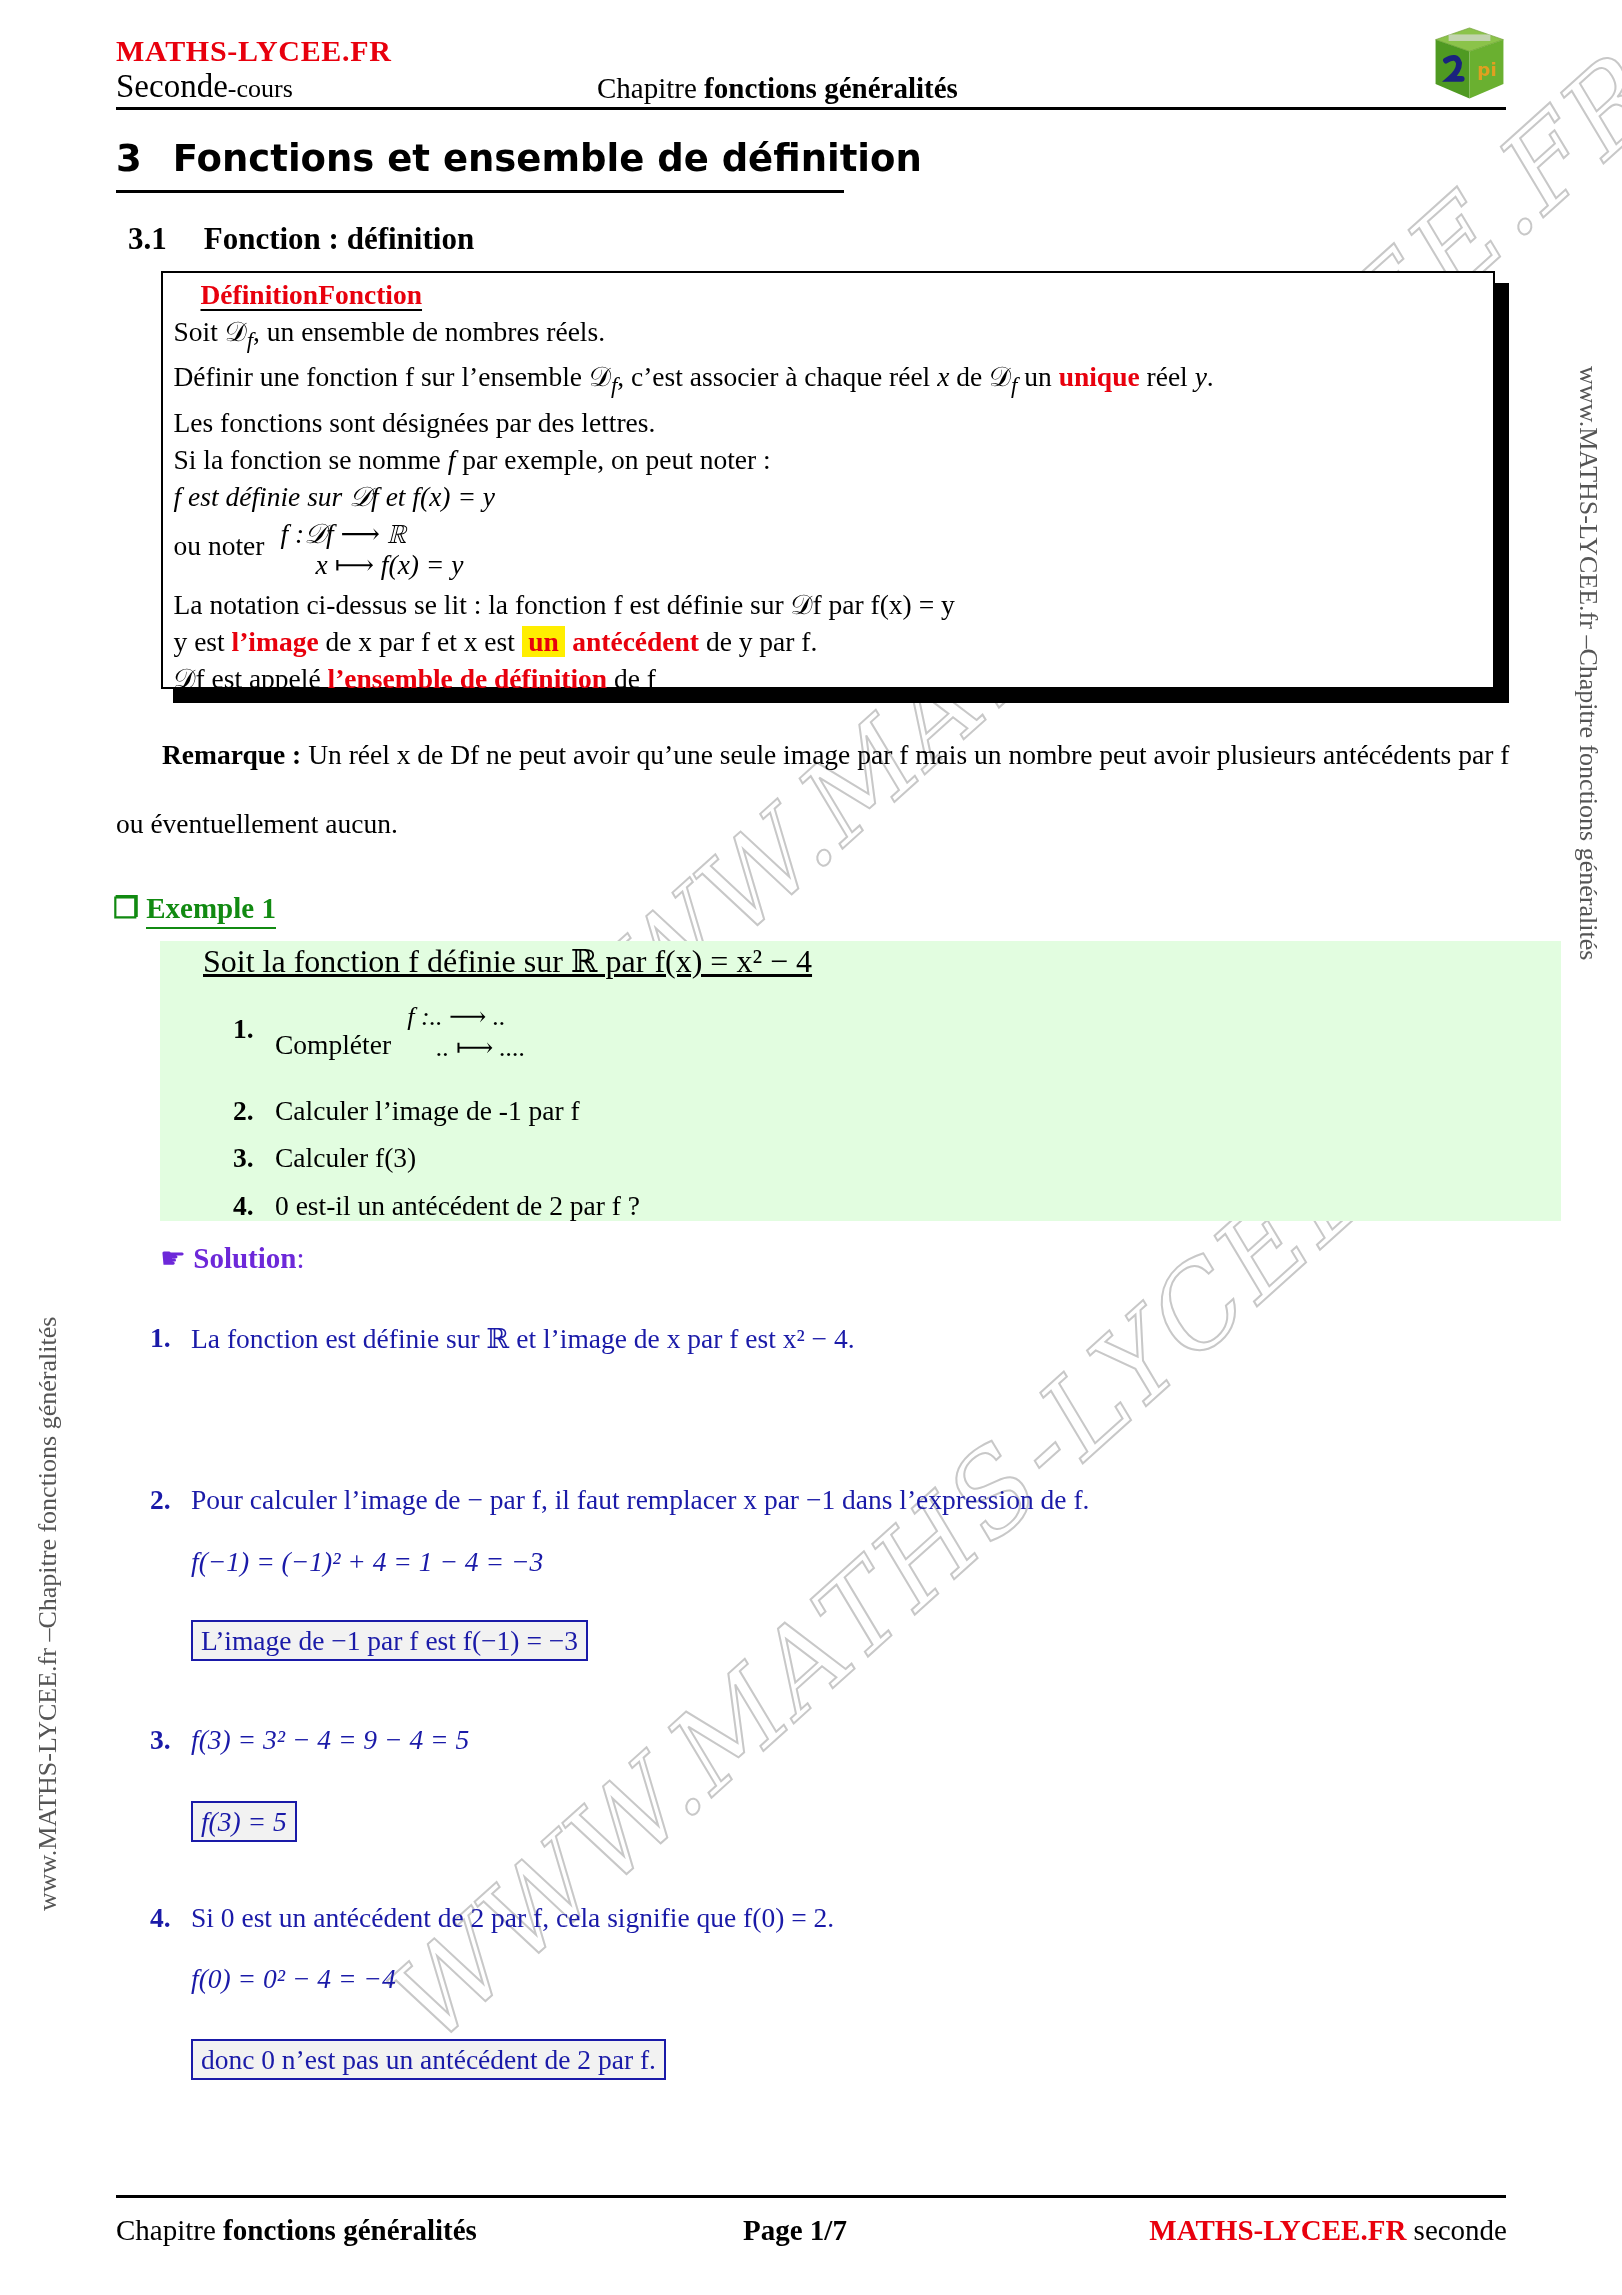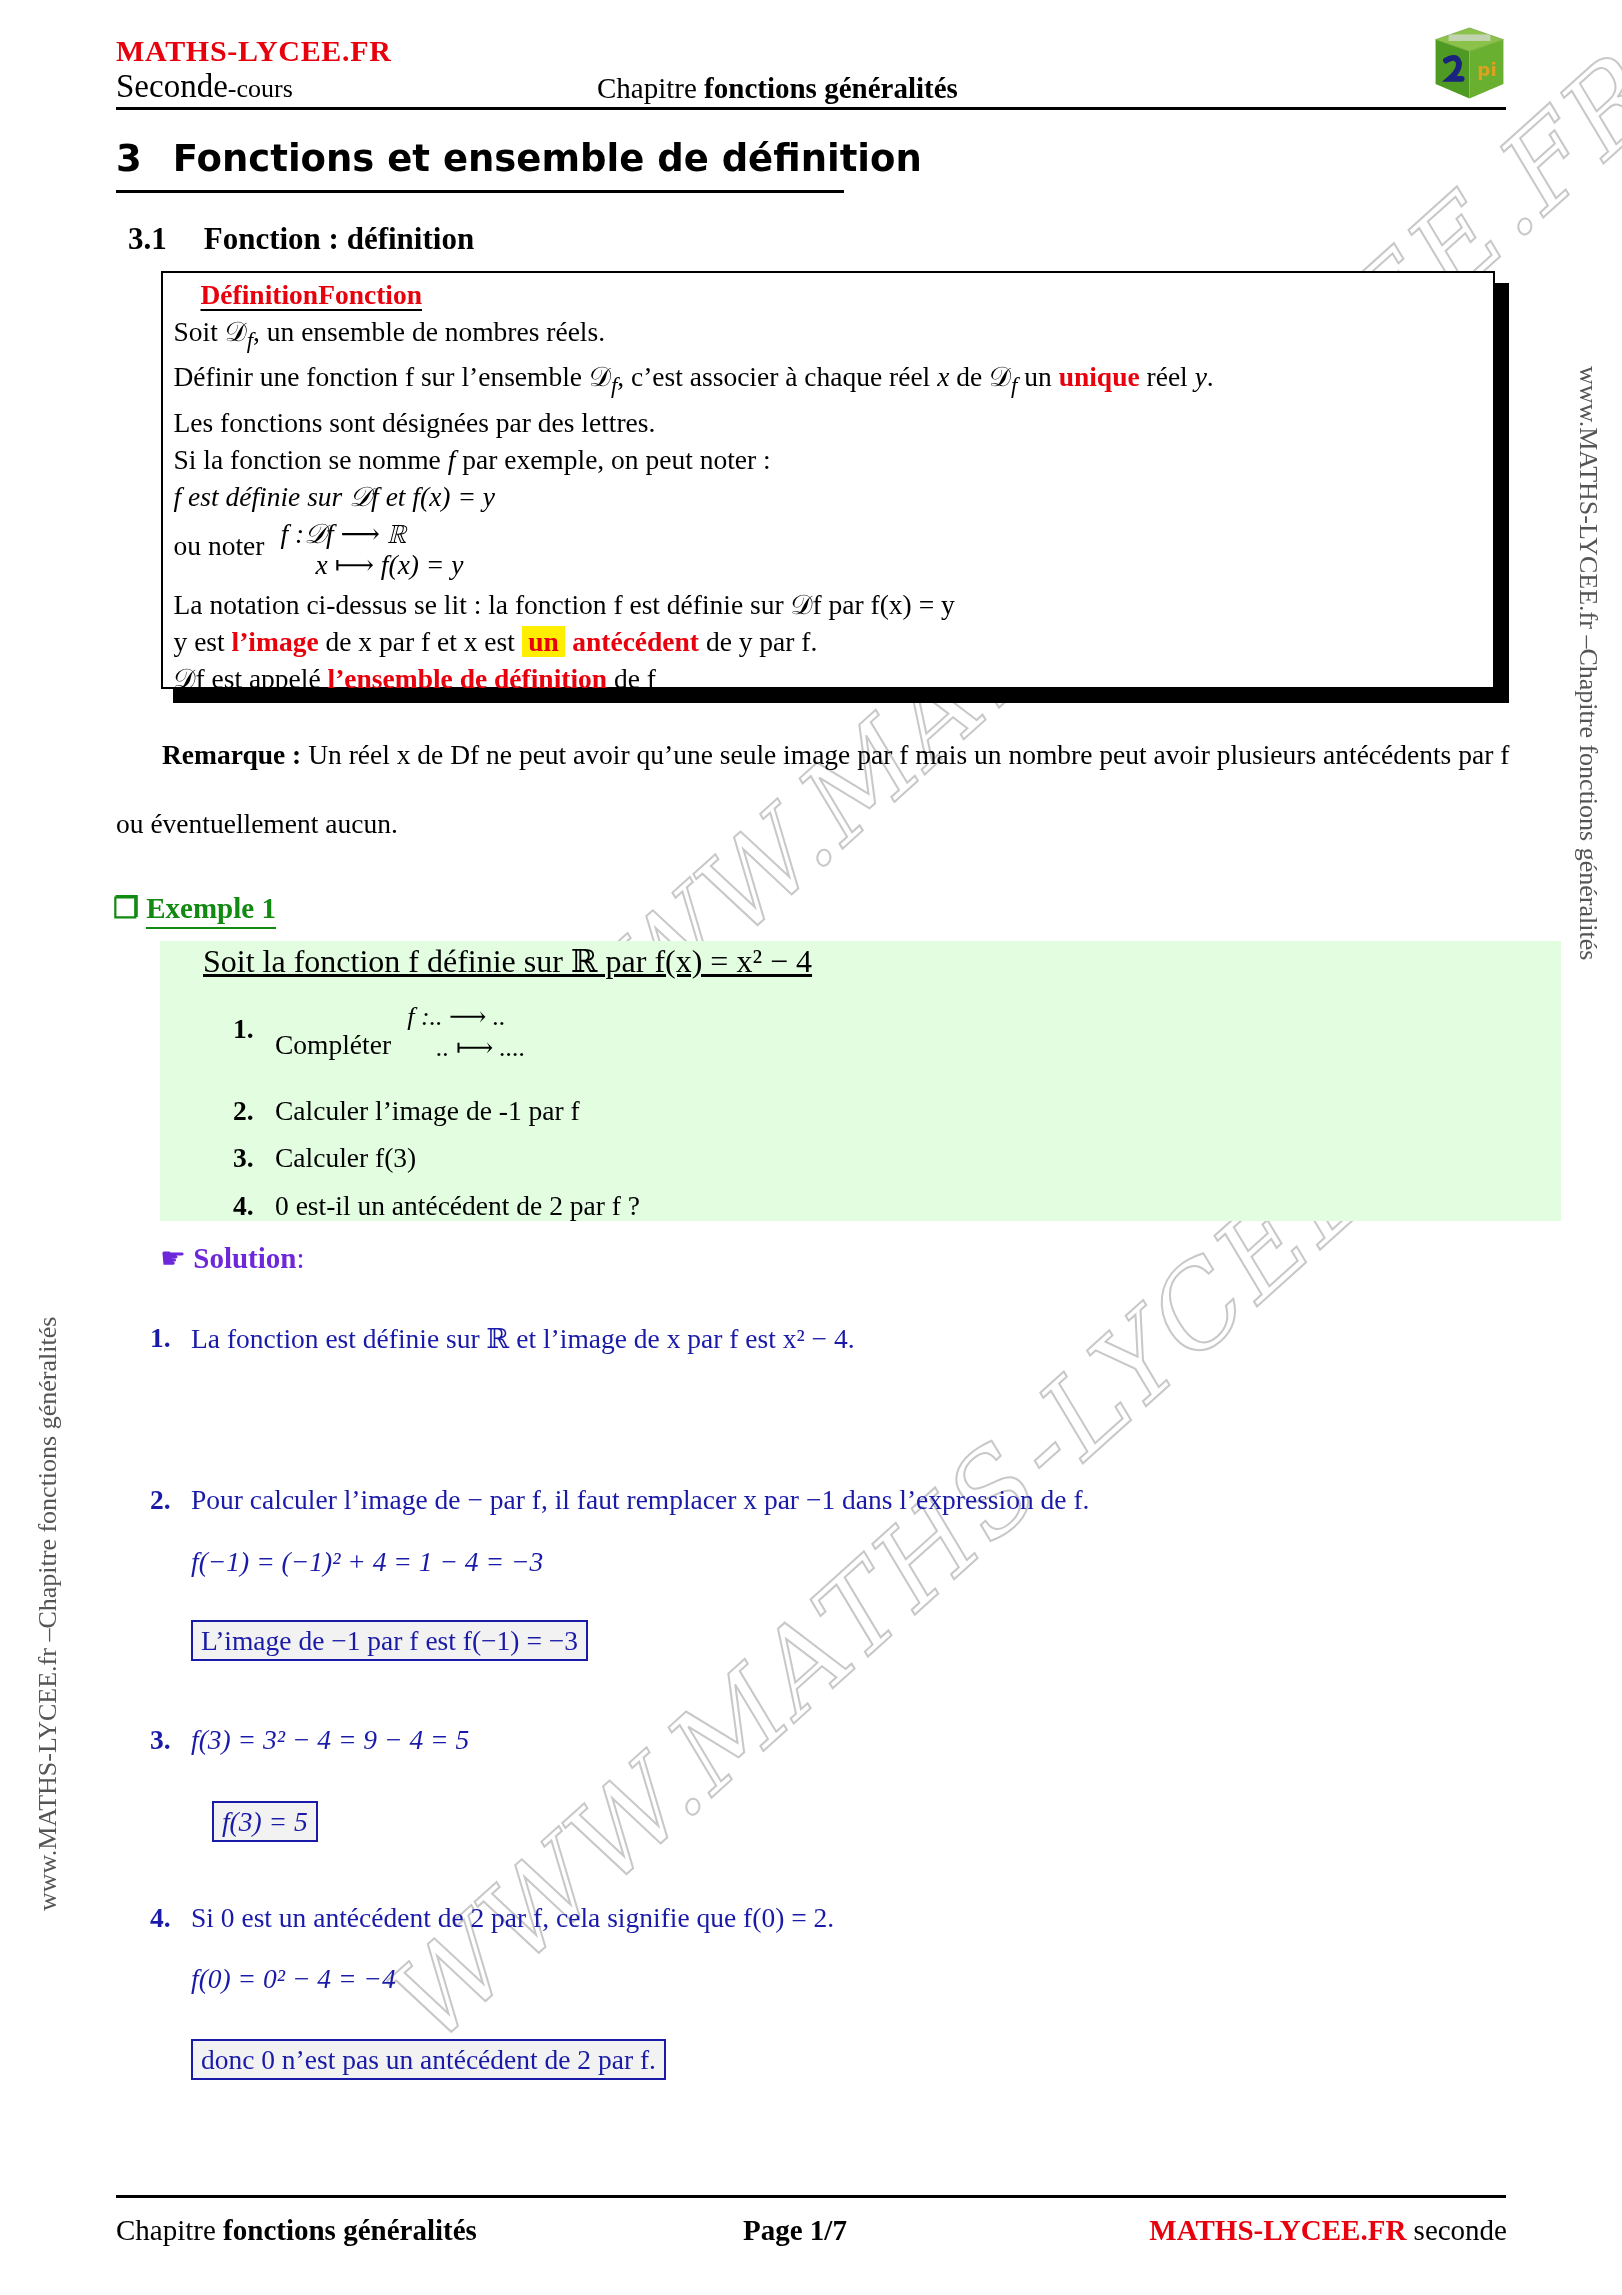--- a/index.html
+++ b/index.html
@@ -142,21 +142,21 @@
   <div>Pour calculer l’image de − par f, il faut remplacer x par −1 dans l’expression de f.</div>
 </div>
 <div class="abs sol serif it" style="left:191px; top:1546px;">f(−1) = (−1)² + 4 = 1 − 4 = −3</div>
 <div class="abs sol serif" style="left:191px; top:1620px;">
     <div class="ans-box" style="position:relative;">L’image de −1 par f est f(−1) = −3</div>
   </div>
 
 <div class="abs sol serif it" style="left:191px; top:1724px;">
   <span class="n" style="font-style:normal;">3.</span><span>f(3) = 3² − 4 = 9 − 4 = 5</span>
 </div>
-<div class="abs sol serif it" style="left:191px; top:1801px;margin-left:21px;">
+<div class="abs sol serif it" style="left:191px; top:1801px;">
     <div class="ans-box" style="position:relative;">f(3) = 5</div>
   </div>
 
 <div class="abs sol serif" style="left:191px; top:1902px;">
   <span class="n">4.</span><span>Si 0 est un antécédent de 2 par f, cela signifie que f(0) = 2.</span>
 </div>
 <div class="abs sol serif it" style="left:191px; top:1963px;">f(0) = 0² − 4 = −4</div>
 <div class="abs sol serif" style="left:191px; top:2039px;">
     <div class="ans-box" style="position:relative;">donc 0 n’est pas un antécédent de 2 par f.</div>
   </div>

